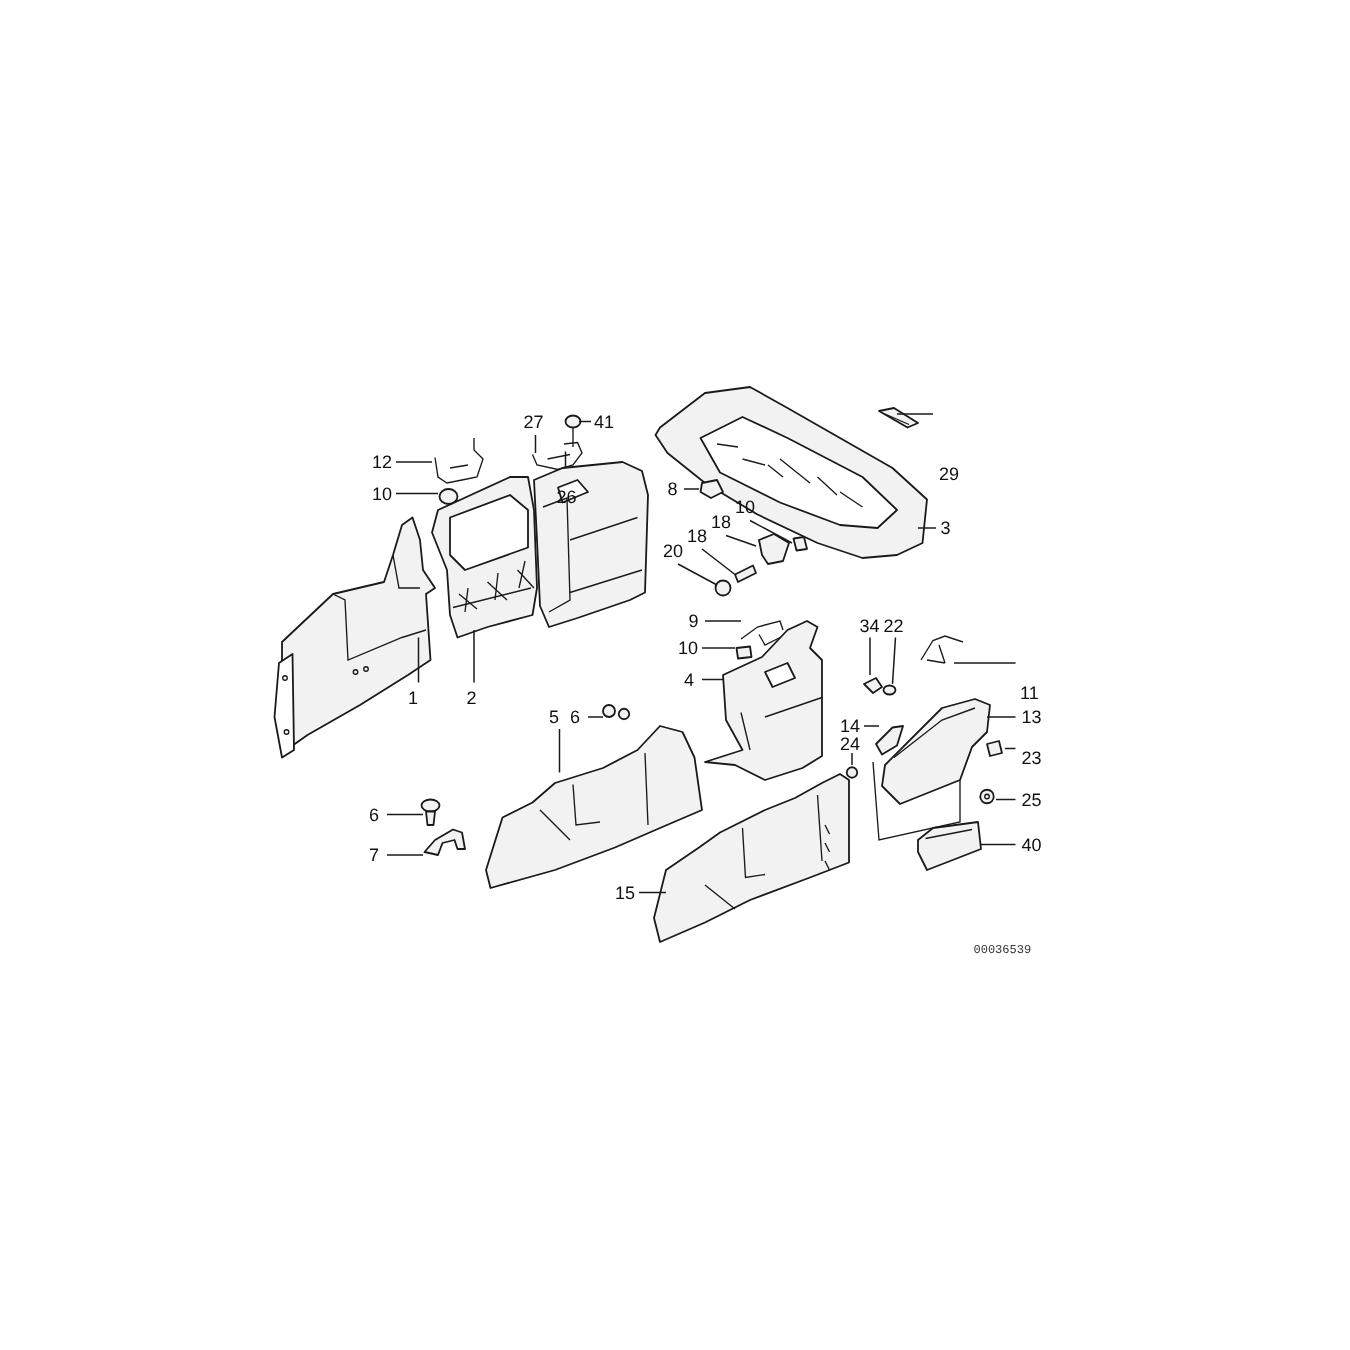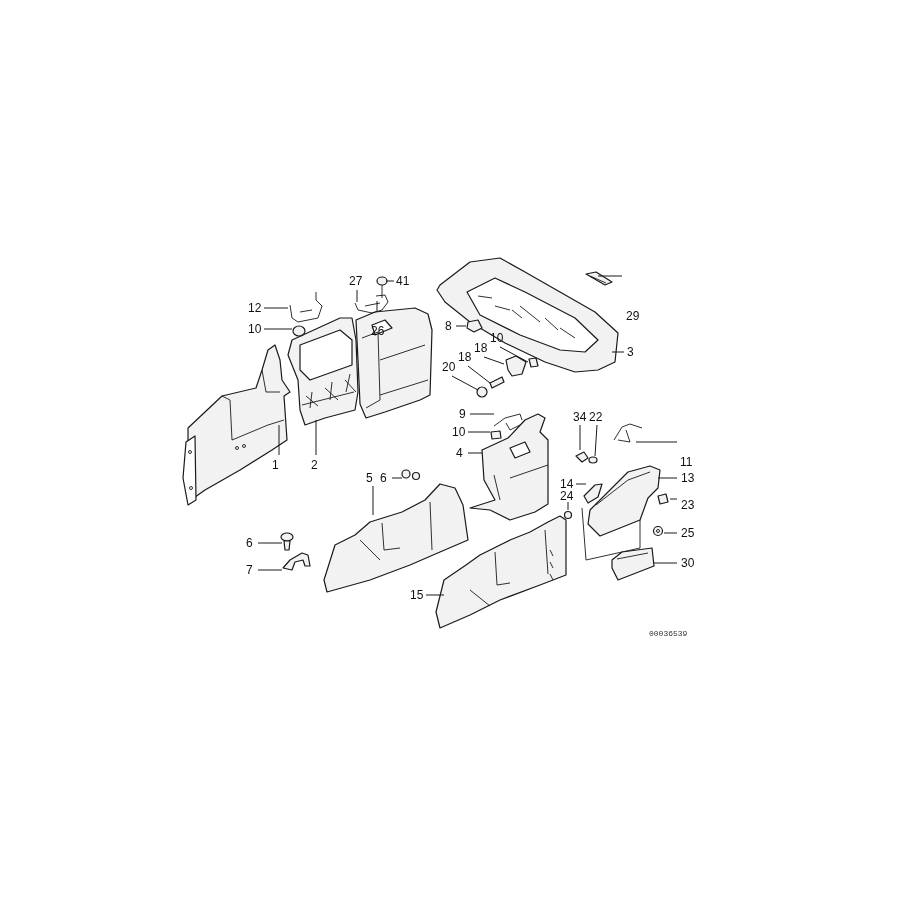--- a/index.html
+++ b/index.html
@@ -220,21 +220,21 @@
 <div class="label" style="left:452px;top:426px;">10</div>
 <div class="label" style="left:680px;top:456px;">11</div>
 <div class="label" style="left:248px;top:302px;">12</div>
 <div class="label" style="left:681px;top:472px;">13</div>
 <div class="label" style="left:560px;top:478px;">14</div>
 <div class="label" style="left:410px;top:589px;">15</div>
 <div class="label" style="left:490px;top:332px;">10</div>
 <div class="label" style="left:474px;top:342px;">18</div>
 <div class="label" style="left:458px;top:351px;">18</div>
 <div class="label" style="left:442px;top:361px;">20</div>
-<div class="label" style="left:681px;top:557px;">30</div>
+<div class="label" style="left:681px;top:557px;">40</div>
 <div class="label" style="left:573px;top:411px;">34</div>
 <div class="label" style="left:589px;top:411px;">22</div>
 <div class="label" style="left:681px;top:499px;">23</div>
 <div class="label" style="left:560px;top:490px;">24</div>
 <div class="label" style="left:681px;top:527px;">25</div>
 <div class="label" style="left:371px;top:289px;margin-top:36px;">26</div>
 <div class="label" style="left:349px;top:275px;">27</div>
 <div class="label" style="left:396px;top:275px;">41</div>
 <div class="label" style="left:626px;top:270px;margin-top:40px;">29</div>
 

